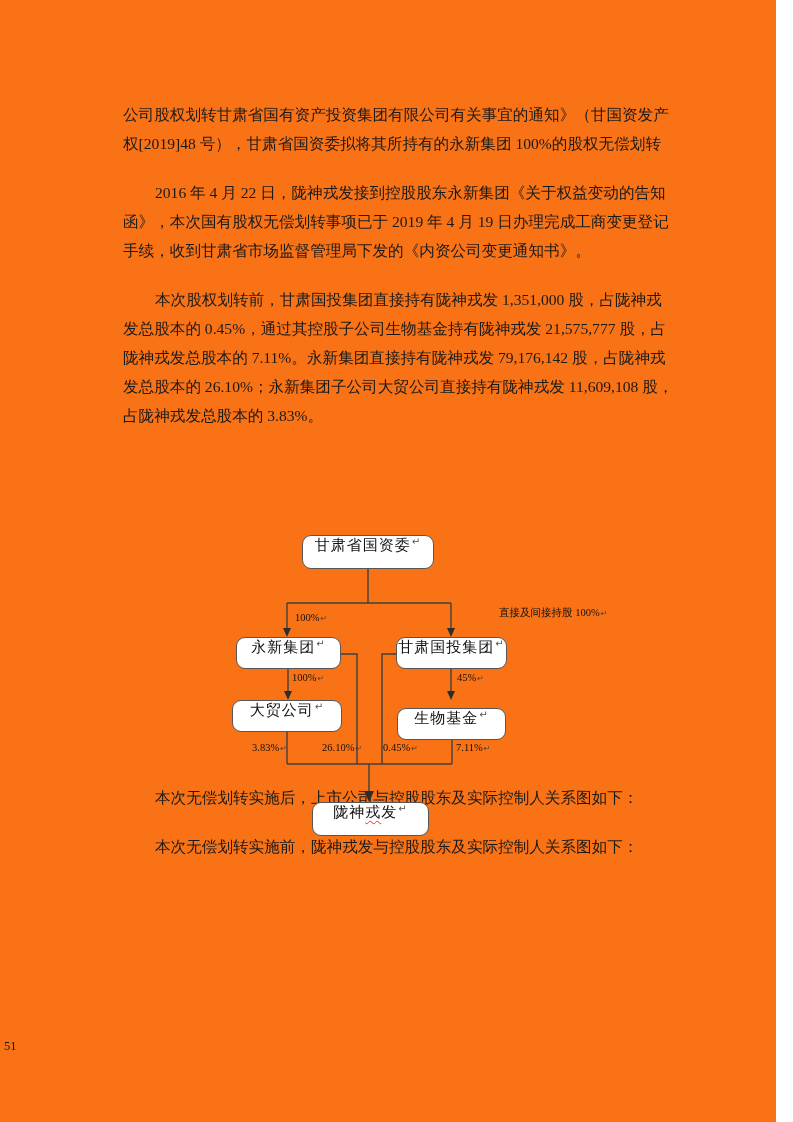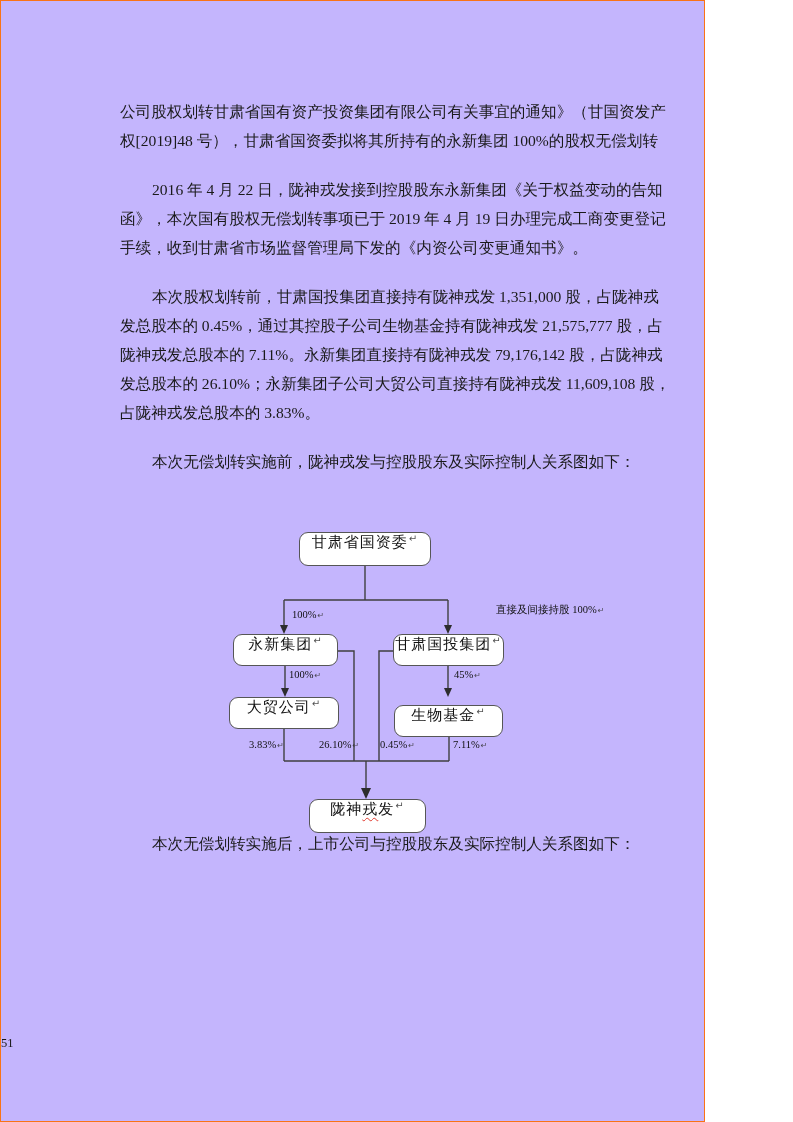--- a/index.html
+++ b/index.html
@@ -1,21 +1,21 @@
 <!DOCTYPE html>
 <html><head>
 <meta charset="utf-8">
 <style>
   html,body { margin:0; padding:0; background:#ffffff; }
   .page {
     position:relative;
-    width:705px; height:1122px;
-    background:#c4b5fd;
+    width:776px; height:1122px;
+    background:#f97316;
     box-sizing:border-box;
-    border:1px solid #f97316;
+    border:4px solid #f97316;
     font-family:"Liberation Serif","DejaVu Serif",serif;
     color:#1a1a1a;
     overflow:hidden;
   }
   .content {
     position:absolute;
     left:119px; top:96px;
     width:556px;
   }
   .para { margin:0 0 20px 0; padding:0; }
@@ -109,26 +109,26 @@
     </p>
 
     <p class="para">
       <span class="line indent">本次股权划转前，甘肃国投集团直接持有陇神戎发 1,351,000 股，占陇神戎</span>
       <span class="line">发总股本的 0.45%，通过其控股子公司生物基金持有陇神戎发 21,575,777 股，占</span>
       <span class="line">陇神戎发总股本的 7.11%。永新集团直接持有陇神戎发 79,176,142 股，占陇神戎</span>
       <span class="line">发总股本的 26.10%；永新集团子公司大贸公司直接持有陇神戎发 11,609,108 股，</span>
       <span class="line">占陇神戎发总股本的 3.83%。</span>
     </p>
 
-    <p class="para">
-      <span class="line indent">本次无偿划转实施前，陇神戎发与控股股东及实际控制人关系图如下：</span>
-    </p>
-
     <p class="para para-after-diagram">
       <span class="line indent">本次无偿划转实施后，上市公司与控股股东及实际控制人关系图如下：</span>
+    </p>
+
+    <p class="para">
+      <span class="line indent">本次无偿划转实施前，陇神戎发与控股股东及实际控制人关系图如下：</span>
     </p>
 
   </div>
 
   <div class="diagram">
 
     <svg width="556" height="320" viewBox="0 0 556 320">
       <g stroke="#3f3f3f" stroke-width="1.4" fill="none">
 
         <path d="M245,45 V79"></path>

